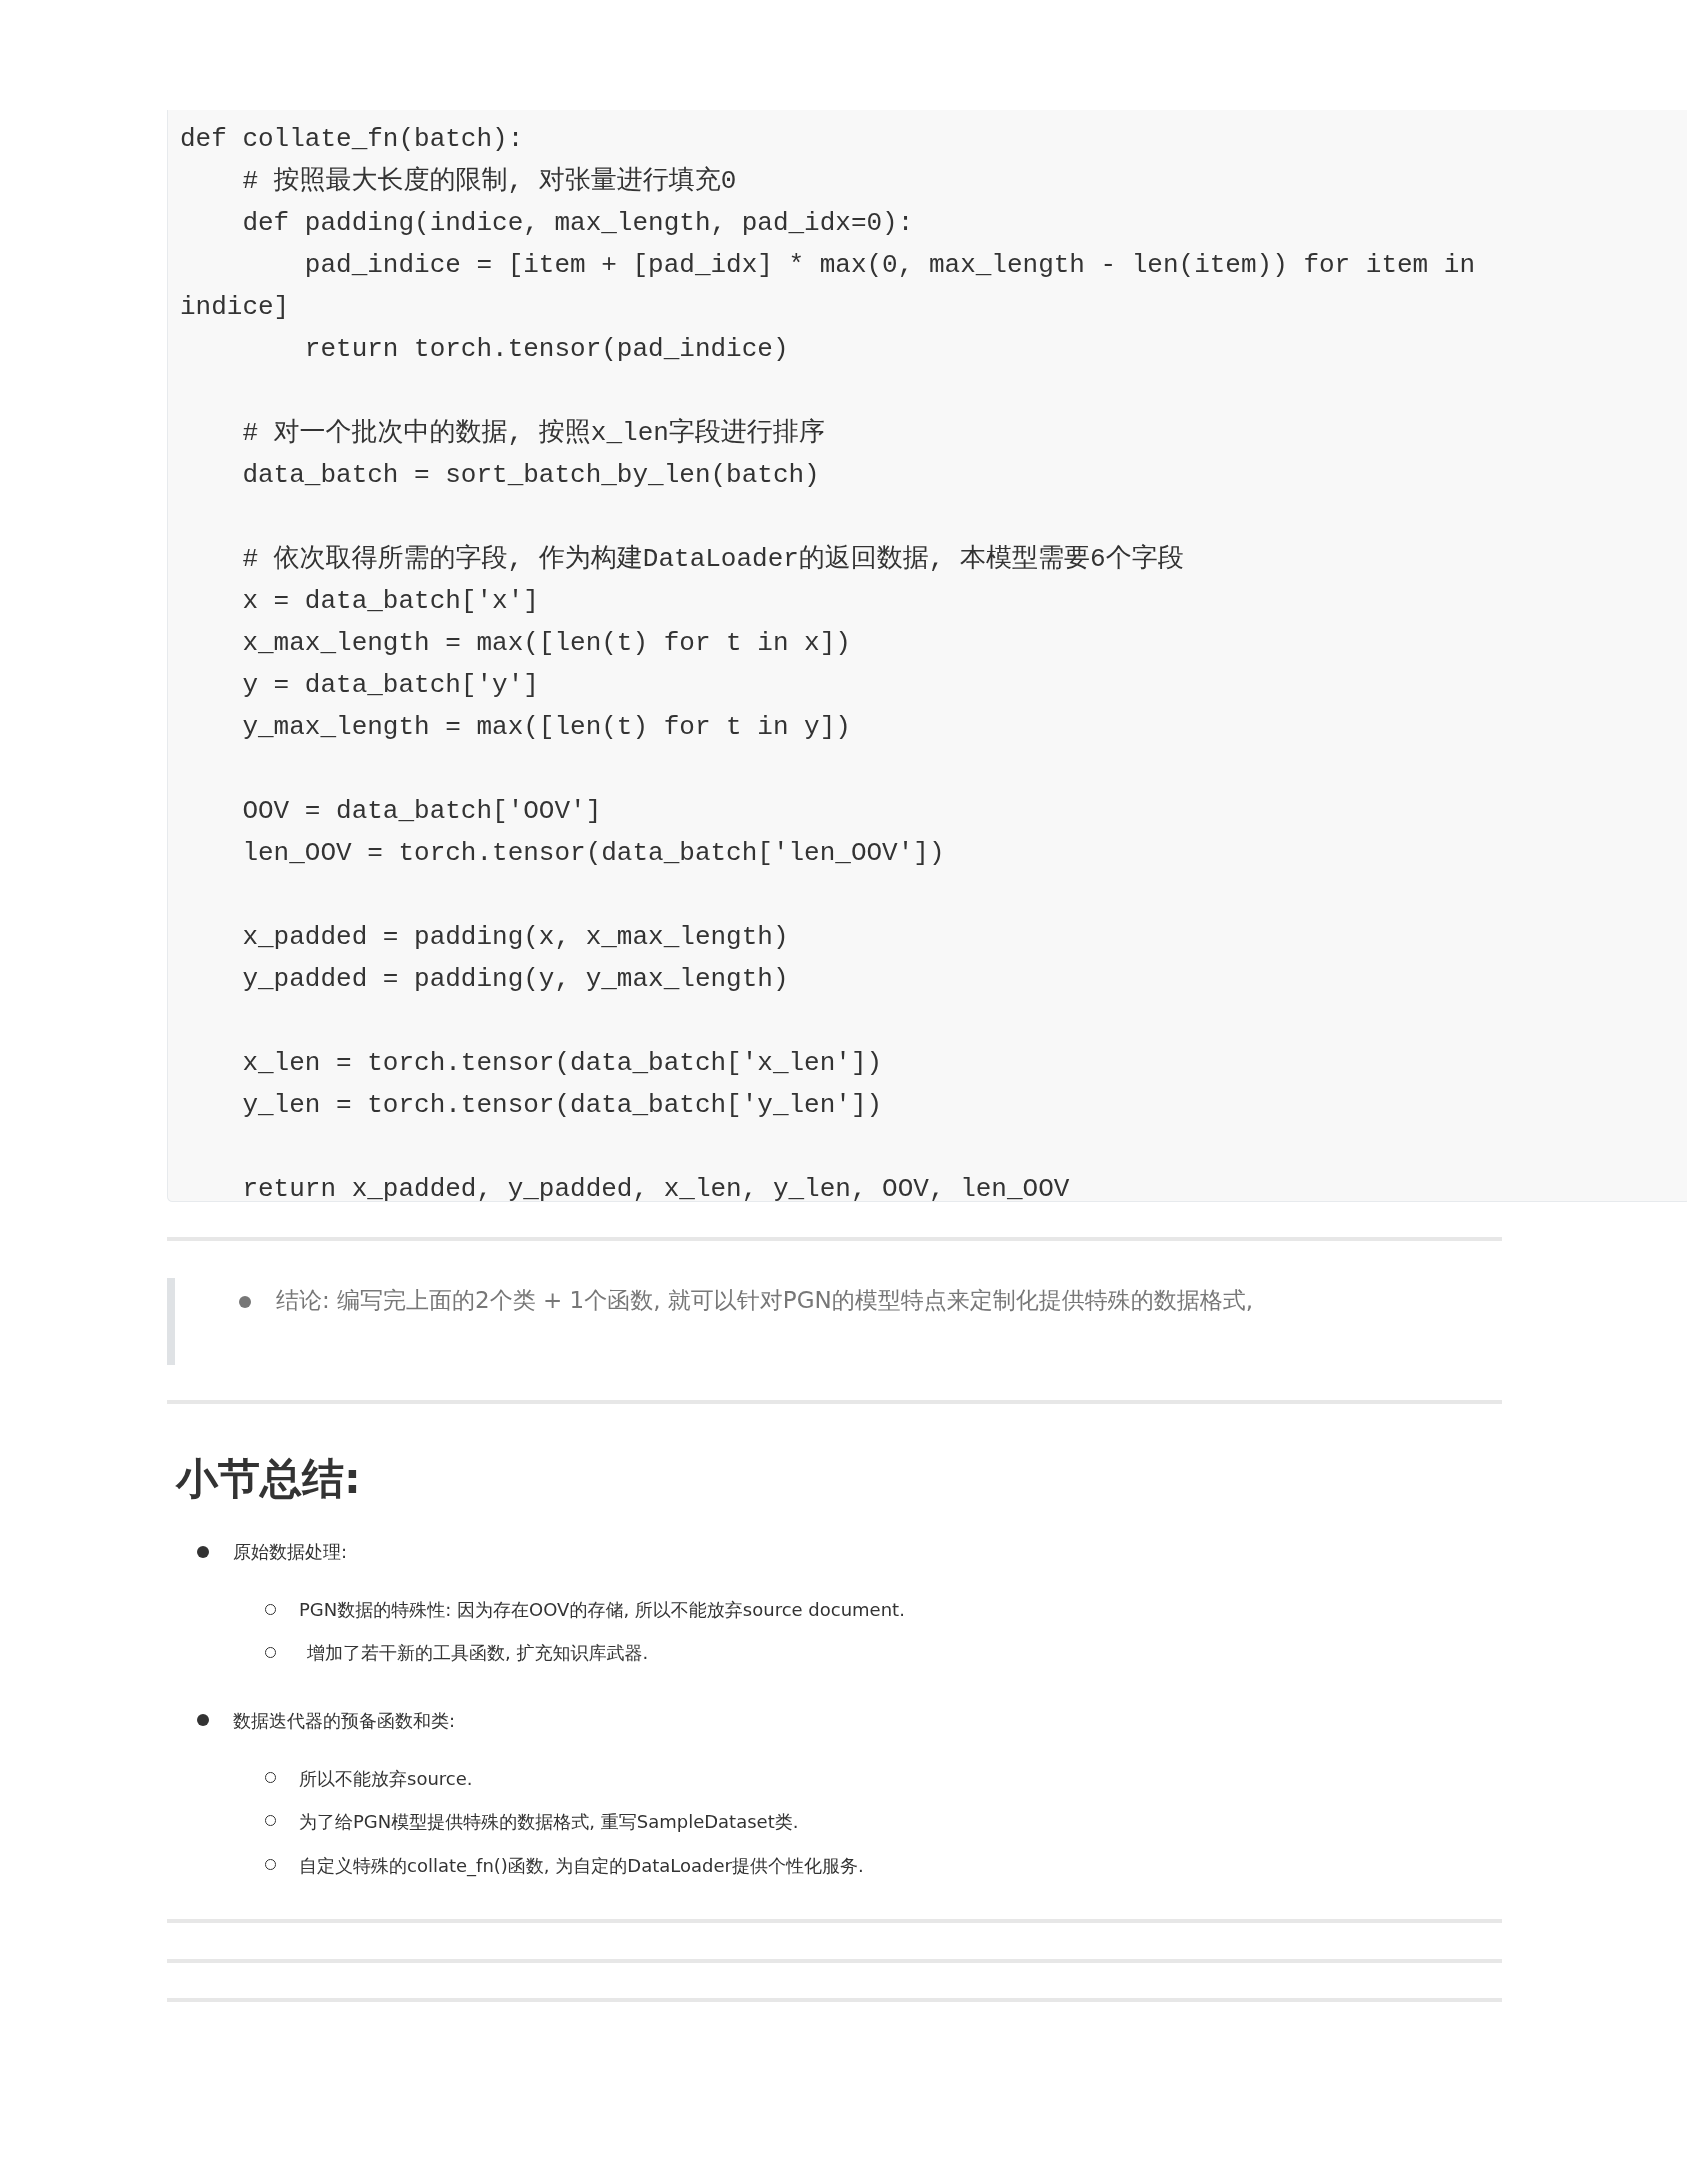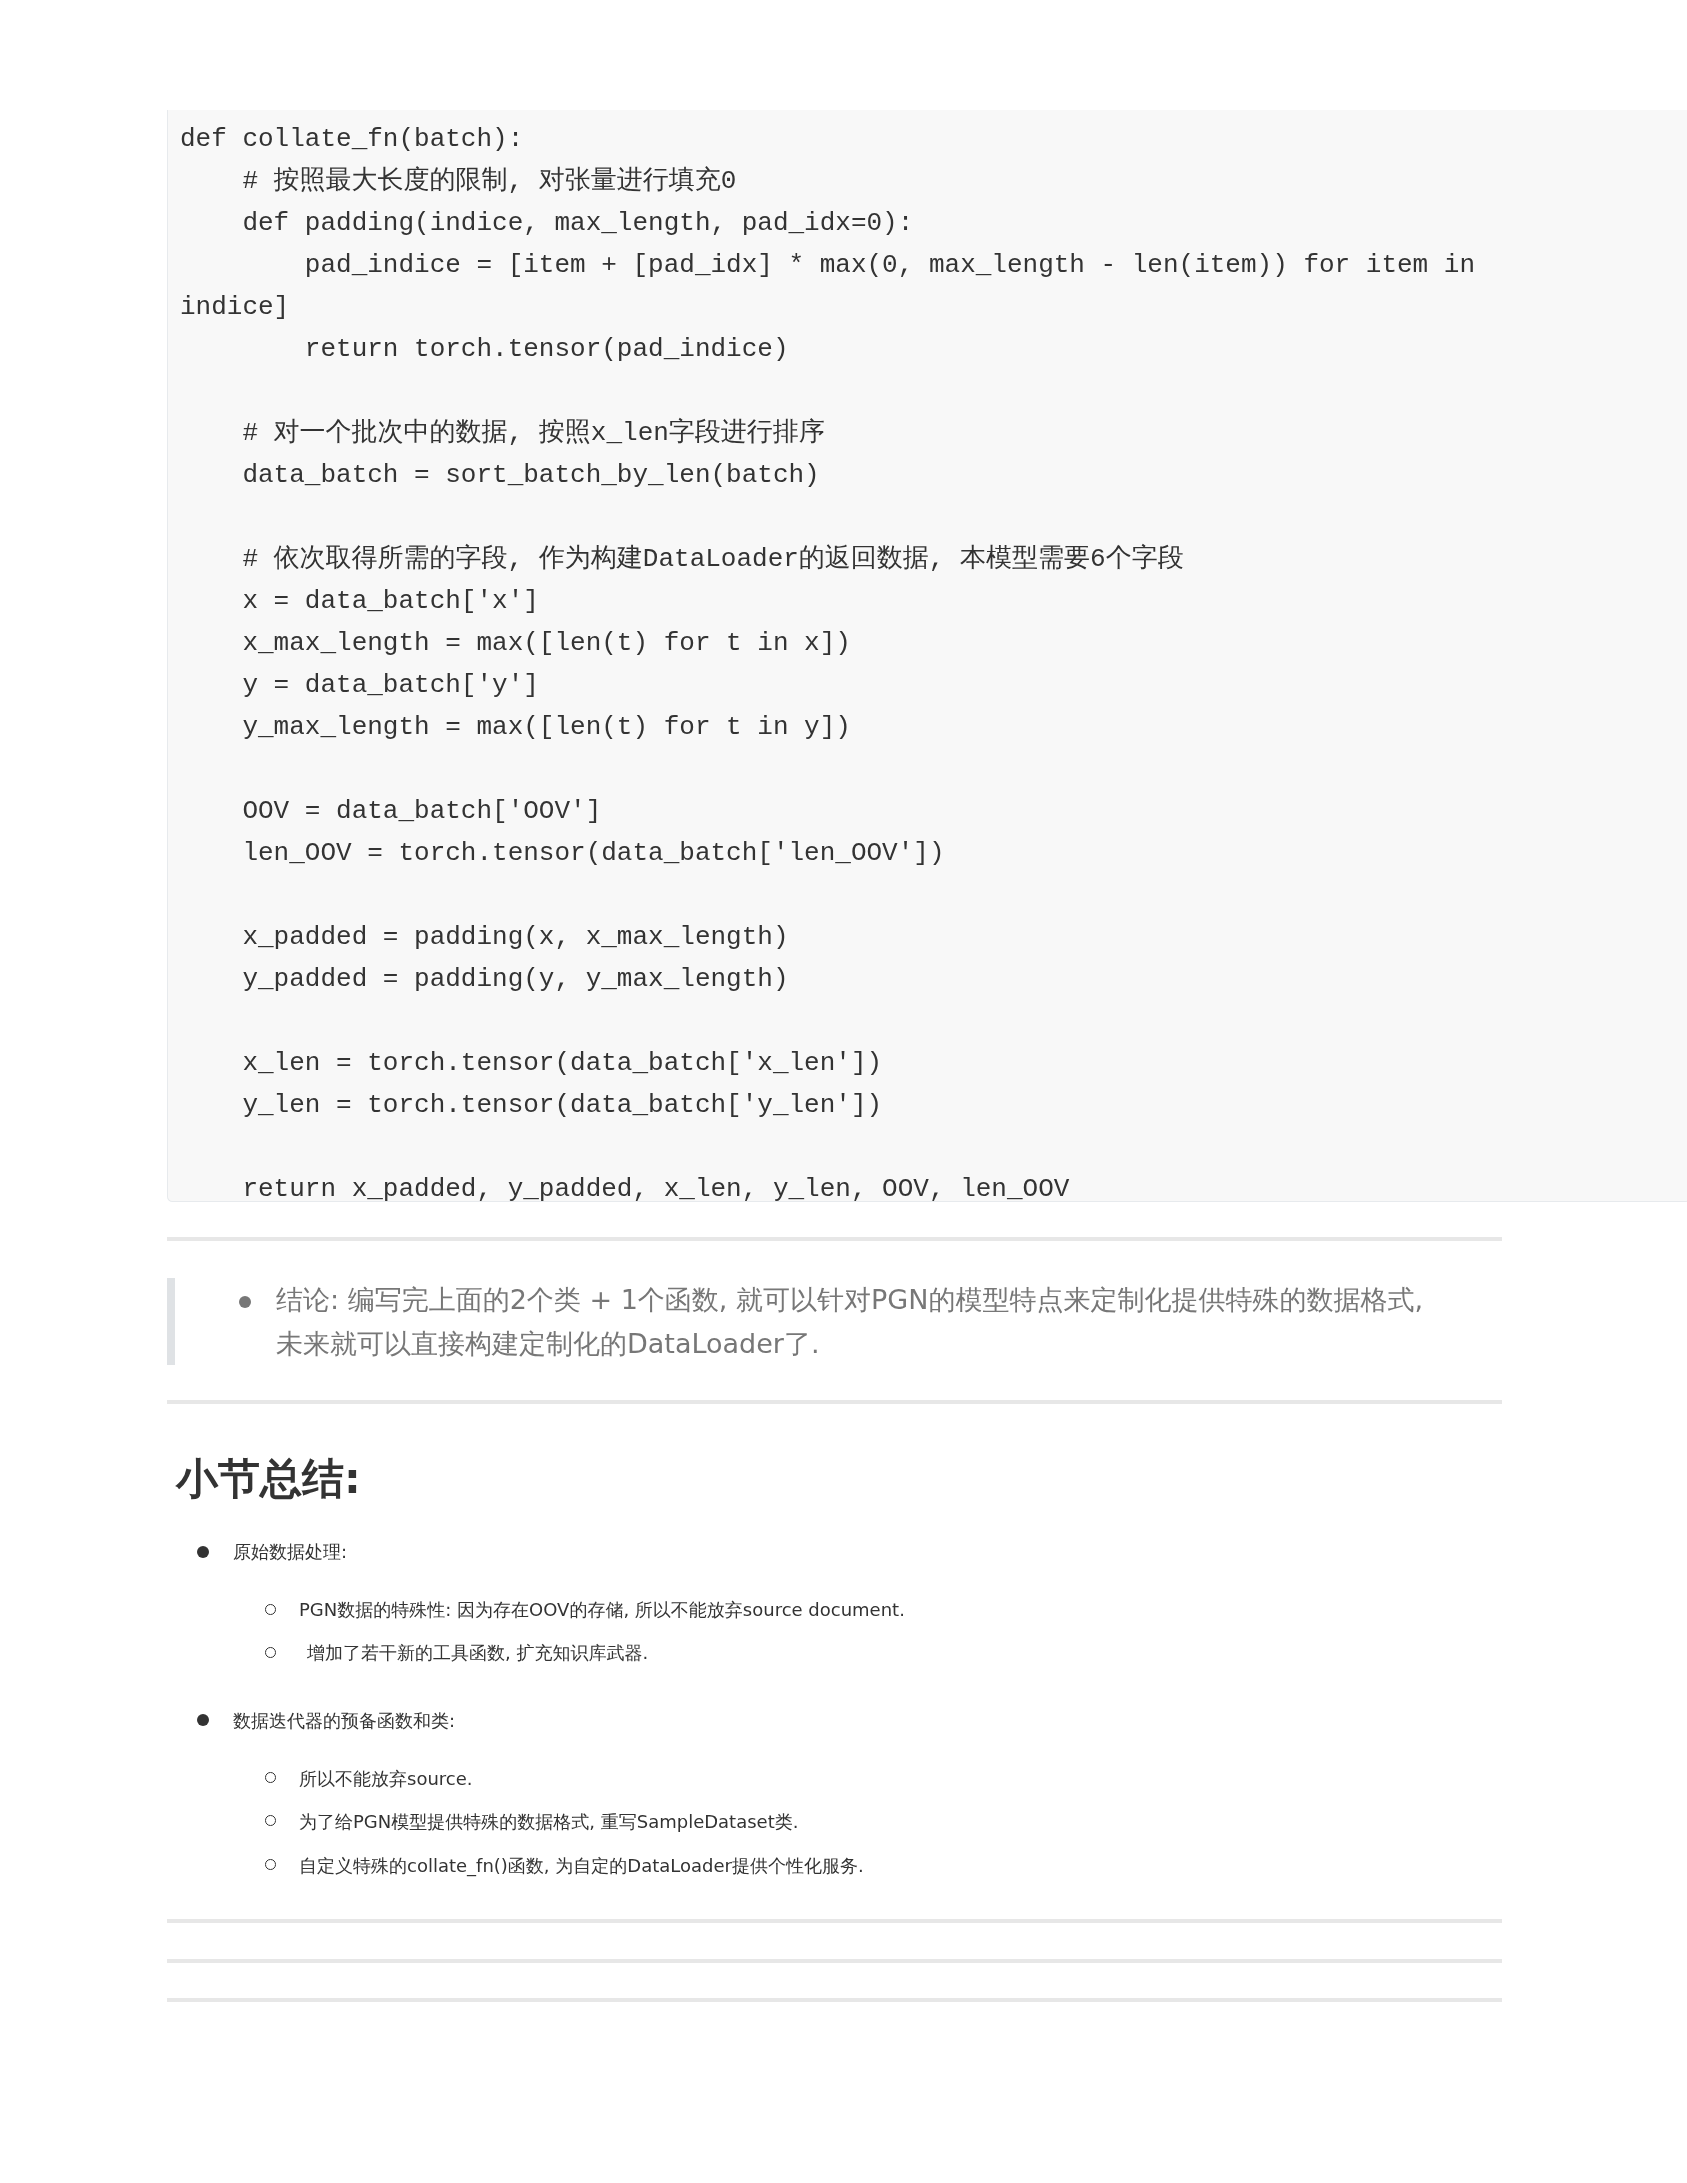--- a/index.html
+++ b/index.html
@@ -18,21 +18,21 @@
     font-size: 26px; line-height: 42px; color: #333333; white-space: pre;
   }
   .code-line { display: block; height: 42px; }
 
   .hr { position: absolute; left: 0; width: 1335px; height: 4.4px; background: #e7e7e7; }
 
   .blockquote { position: absolute; left: 0; top: 1278px; width: 1335px; height: 87px; }
   .bq-bar { position: absolute; left: 0; top: 0; width: 8.3px; height: 87px; background: #dfe2e5; }
   .bq-bullet { position: absolute; left: 72px; top: 18px; width: 12px; height: 12px; border-radius: 50%; background: #777777; }
   .bq-text { position: absolute; left: 109px; top: 0; width: 1213px;
-             font-size: 27px; line-height: 44px; color: #777777; }
+             font-size: 23px; line-height: 44px; color: #777777; }
 
   .heading { position: absolute; left: 1.1px; top: 1443px; margin: 8px;
              font-size: 42px; font-weight: bold; line-height: 55px; color: #333333; }
 
   .li { position: absolute; font-size: 18px; line-height: 33px; color: #333333; white-space: nowrap; }
   .disc { position: absolute; width: 12px; height: 12px; border-radius: 50%; background: #333333; }
   .circle { position: absolute; width: 8.8px; height: 8.8px; border-radius: 50%; border: 1.7px solid #333333; background: transparent; }
 </style>
 </head>
 <body>
@@ -43,21 +43,20 @@
     <pre class="code-pre"><span class="code-line">def collate_fn(batch):</span><span class="code-line">    # 按照最大长度的限制, 对张量进行填充0</span><span class="code-line">    def padding(indice, max_length, pad_idx=0):</span><span class="code-line">        pad_indice = [item + [pad_idx] * max(0, max_length - len(item)) for item in</span><span class="code-line">indice]</span><span class="code-line">        return torch.tensor(pad_indice)</span><span class="code-line"></span><span class="code-line">    # 对一个批次中的数据, 按照x_len字段进行排序</span><span class="code-line">    data_batch = sort_batch_by_len(batch)</span><span class="code-line"></span><span class="code-line">    # 依次取得所需的字段, 作为构建DataLoader的返回数据, 本模型需要6个字段</span><span class="code-line">    x = data_batch['x']</span><span class="code-line">    x_max_length = max([len(t) for t in x])</span><span class="code-line">    y = data_batch['y']</span><span class="code-line">    y_max_length = max([len(t) for t in y])</span><span class="code-line"></span><span class="code-line">    OOV = data_batch['OOV']</span><span class="code-line">    len_OOV = torch.tensor(data_batch['len_OOV'])</span><span class="code-line"></span><span class="code-line">    x_padded = padding(x, x_max_length)</span><span class="code-line">    y_padded = padding(y, y_max_length)</span><span class="code-line"></span><span class="code-line">    x_len = torch.tensor(data_batch['x_len'])</span><span class="code-line">    y_len = torch.tensor(data_batch['y_len'])</span><span class="code-line"></span><span class="code-line">    return x_padded, y_padded, x_len, y_len, OOV, len_OOV</span></pre>
   </div>
 
   <div class="hr" style="top:1237px;"></div>
 
   <div class="blockquote">
     <div class="bq-bar"></div>
     <div class="bq-bullet"></div>
     <div class="bq-text">
       <div>结论: 编写完上面的2个类 + 1个函数, 就可以针对PGN的模型特点来定制化提供特殊的数据格式,</div>
-      <div>未来就可以直接构建定制化的DataLoader了.</div>
     </div>
   </div>
 
   <div class="hr" style="top:1400px;"></div>
 
   <h2 class="heading">小节总结:</h2>
 
   <div class="disc" style="left:30px; top:1546px;"></div>
   <div class="li" style="left:66px; top:1535px;">原始数据处理:</div>
 

